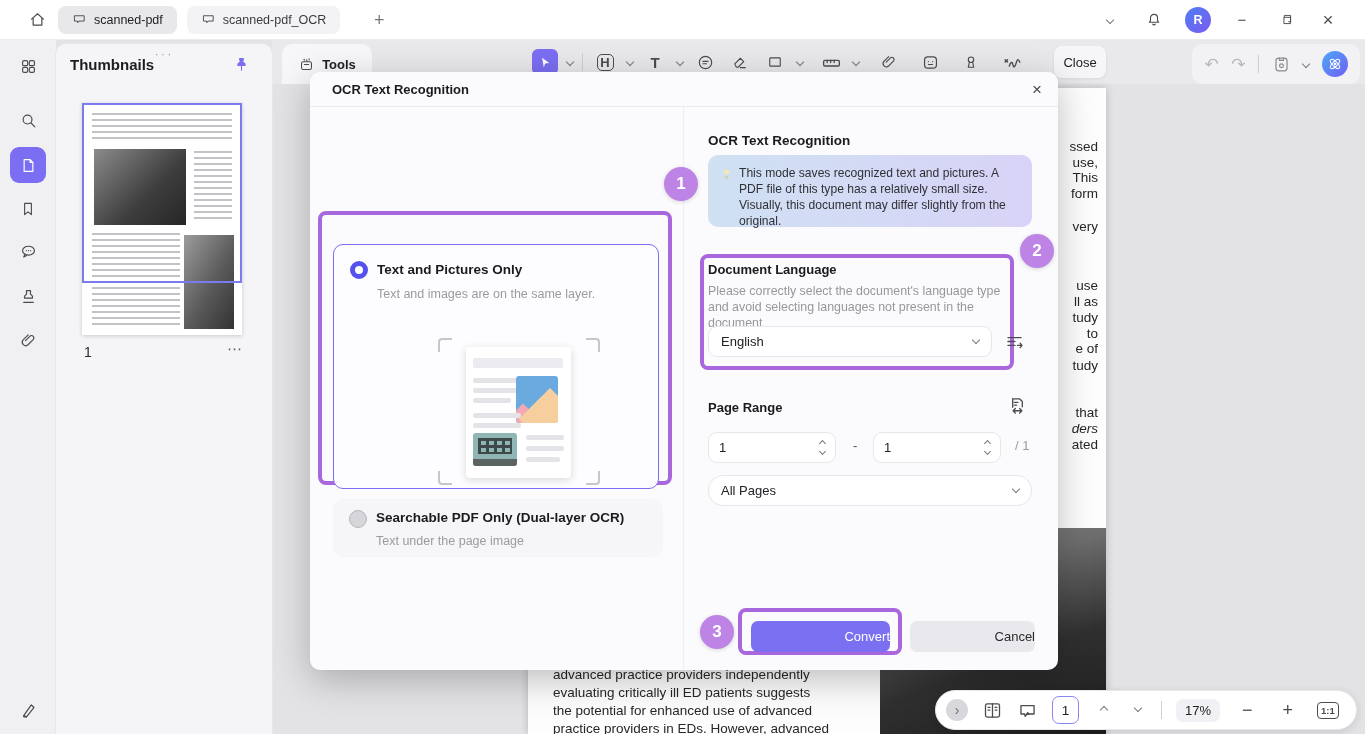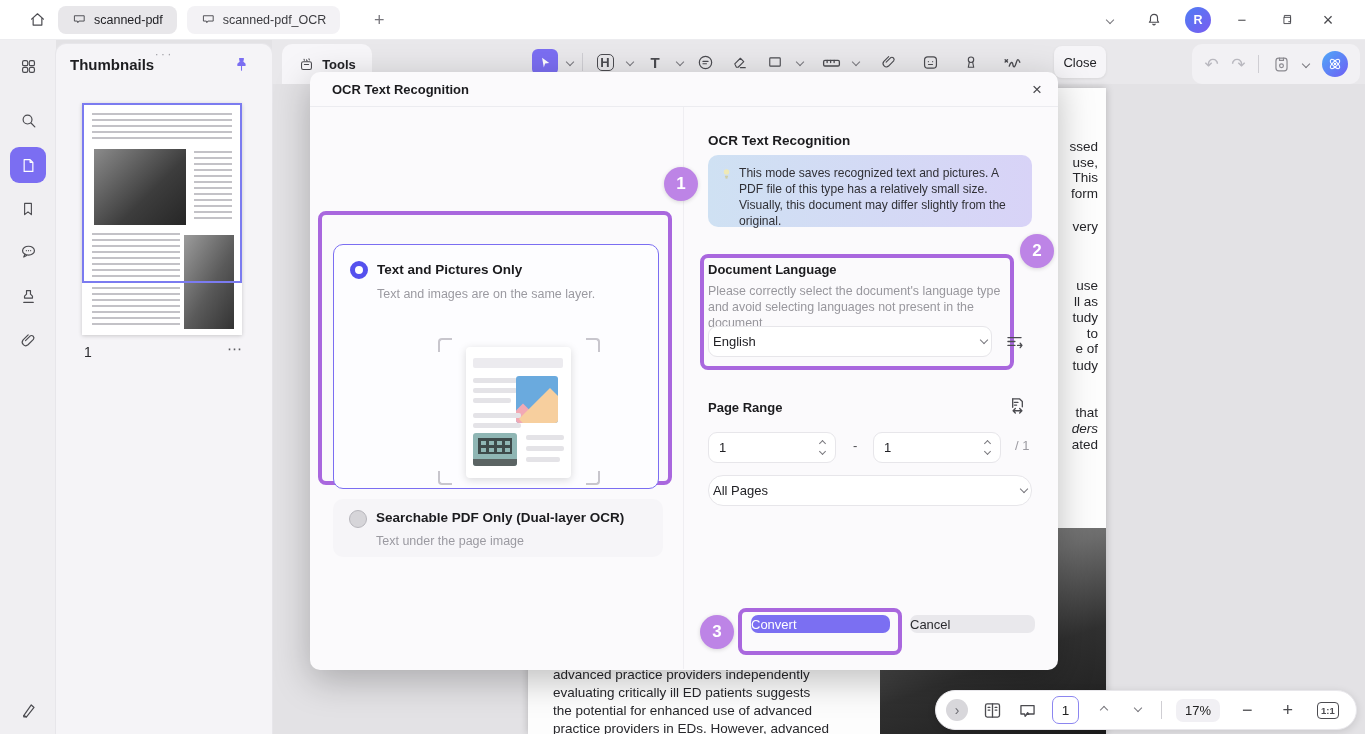--- a/index.html
+++ b/index.html
@@ -60,25 +60,25 @@
   .opt-title{font-size:13.5px;font-weight:bold;color:#1b1b1e;}
   .opt-sub{font-size:12.5px;color:#9b9aa1;}
   .hl{border:4px solid #a967de;border-radius:8px;}
   .selcard{position:absolute;left:23px;top:153px;width:326px;height:245px;background:#fdfdff;border:1.5px solid #7b6ef2;border-radius:10px;margin-top:19px;}
   .badge{width:34px;height:34px;border-radius:50%;background:#bd84e6;color:#fff;font-size:17px;font-weight:bold;display:flex;align-items:center;justify-content:center;box-shadow:0 1px 4px rgba(0,0,0,.15);}
   .r-header{font-size:13.5px;font-weight:bold;color:#1b1b1e;}
   .infobox{position:absolute;left:398px;top:83px;width:324px;height:72px;border-radius:10px;background:linear-gradient(90deg,#cfe1f3,#d8d3f7);}
   .infotext{font-size:12.1px;color:#303036;line-height:16px;}
   .label{font-size:13px;font-weight:bold;color:#1b1b1e;}
   .help{font-size:12.4px;color:#98979d;line-height:16px;}
-  .select{background:#fff;border:1px solid #e7e6ea;border-radius:9px;height:31px;display:flex;align-items:center;justify-content:space-between;padding:0 4px;font-size:13px;color:#222226;}
+  .select{background:#fff;border:1px solid #e7e6ea;border-radius:9px;height:31px;display:flex;align-items:center;justify-content:space-between;padding:0 12px;font-size:13px;color:#222226;}
   .spin{position:absolute;width:128px;height:31px;background:#fff;border:1px solid #e7e6ea;border-radius:9px;display:flex;align-items:center;justify-content:space-between;padding:0 10px;font-size:13px;color:#222226;}
   .spinarrows{display:flex;flex-direction:column;gap:3px;}
   .spinarrows .chev{width:5px;height:5px;}
-  .btn{border-radius:7px;height:18px;display:flex;align-items:center;justify-content:flex-start;font-size:13px;}
+  .btn{border-radius:7px;height:31px;display:flex;align-items:center;justify-content:flex-end;font-size:13px;margin-top:6px;}
   .btn.primary{background:#7b6ff2;color:#fff;}
   .btn.plain{background:#e9e8ec;color:#2b2b2f;}
   
   .illu-page{position:absolute;left:132px;top:102px;width:105px;height:131px;background:#fff;border-radius:4px;box-shadow:0 2px 8px rgba(0,0,0,.15);}
   .corner{position:absolute;width:14px;height:14px;border:2px solid #c8c6cd;}
   .gline{position:absolute;height:5px;border-radius:2px;background:#e4e3e7;}
   
   .statusbar{left:935px;top:690px;width:422px;height:40px;background:#ffffff;border:1px solid #e8e7eb;border-radius:20px;box-shadow:0 2px 8px rgba(0,0,0,.12);display:flex;align-items:center;padding:0 10px;gap:14px;}
   .circlebtn{width:22px;height:22px;border-radius:50%;background:#d8d7db;color:#6a6a70;display:flex;align-items:center;justify-content:center;font-size:14px;}
   .pagebox{width:27px;height:28px;border:1.5px solid #8c86f0;border-radius:7px;display:flex;align-items:center;justify-content:center;font-size:13.5px;color:#222;}

